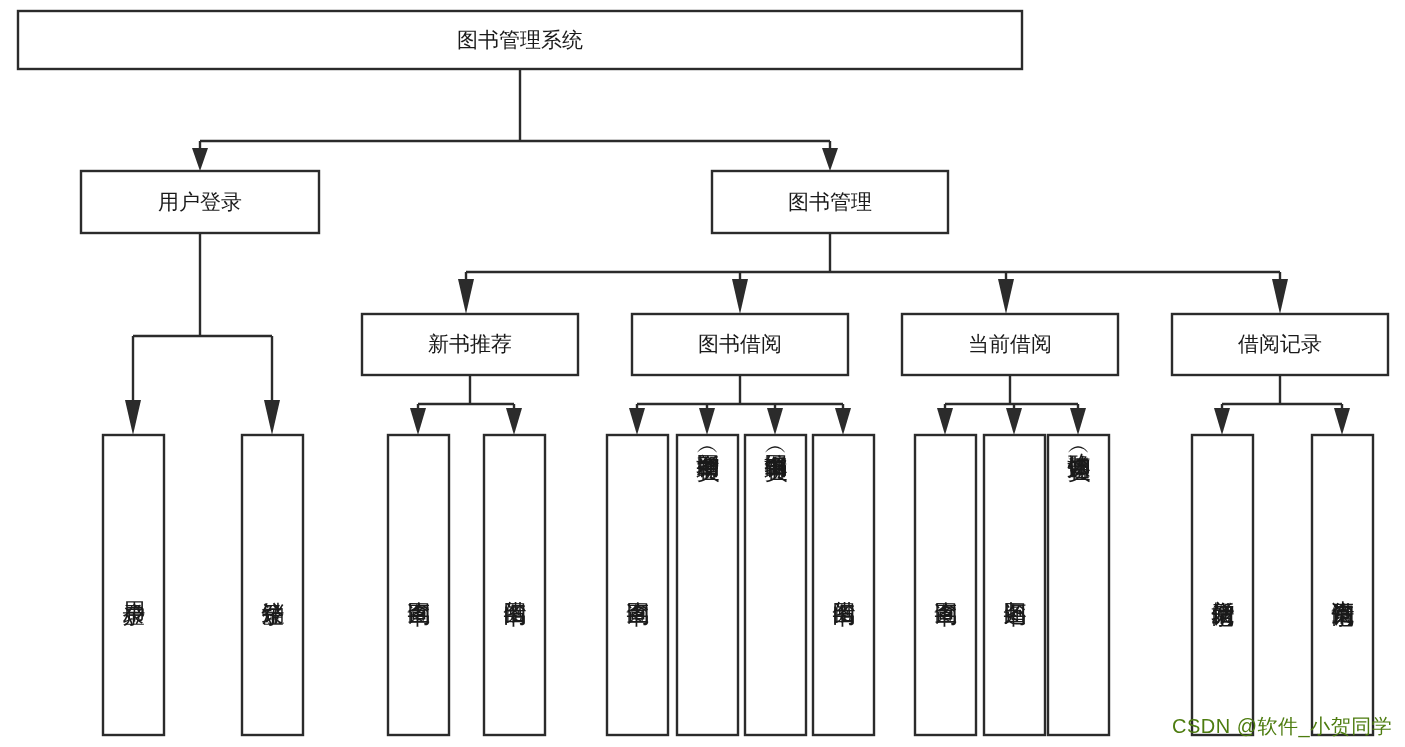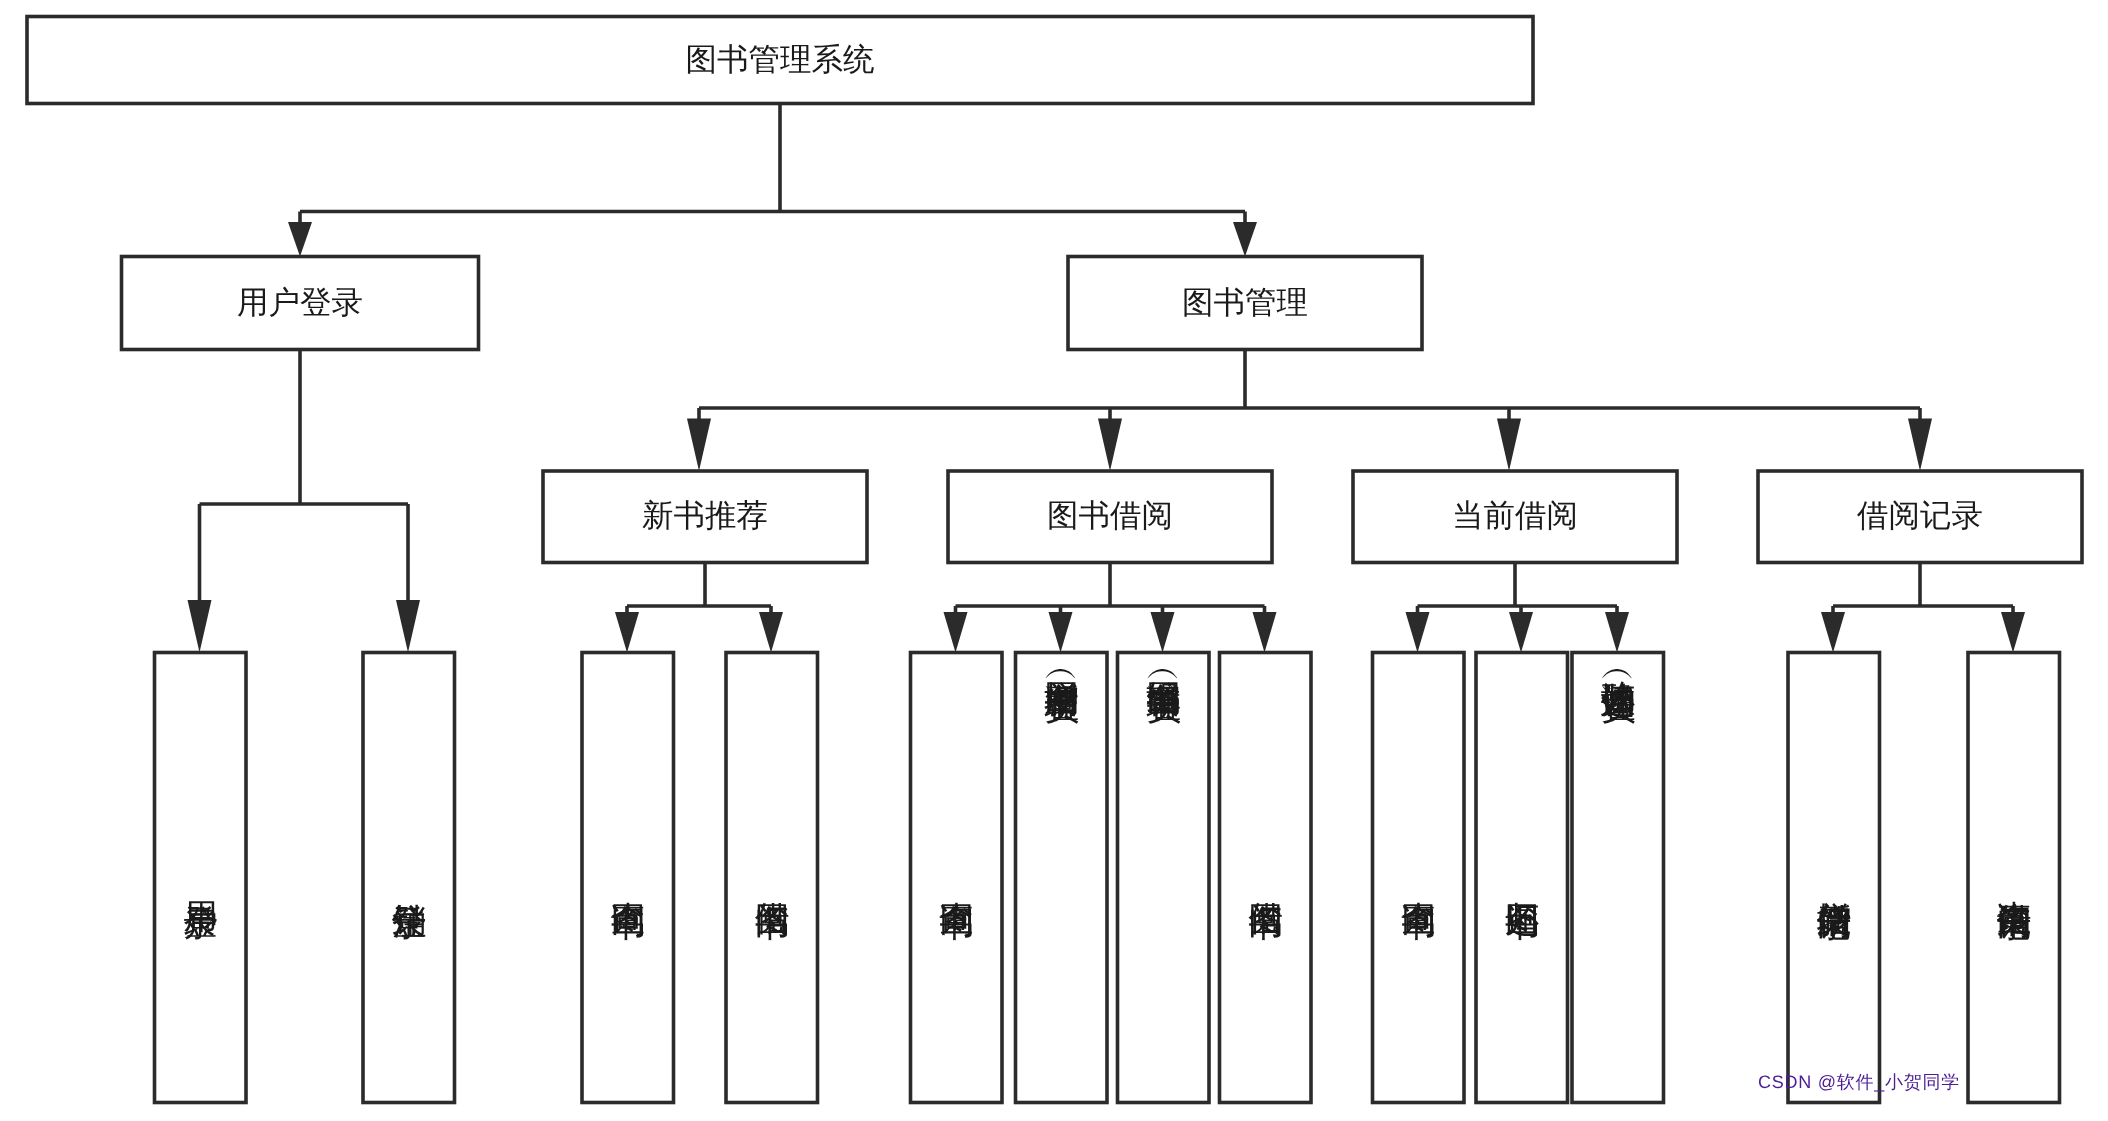--- a/index.html
+++ b/index.html
@@ -66,22 +66,22 @@
     line-height: 1.12;
     color: #1a1a1a;
     letter-spacing: 1px;
     white-space: nowrap;
   }
   .watermark {
     position: absolute;
     left: 1172px;
     top: 713px;
     font-family: "Liberation Sans", "DejaVu Sans", sans-serif;
-    font-size: 12px;
-    color: #4c1d95;
+    font-size: 20px;
+    color: #4d7c0f;
     white-space: nowrap;
     letter-spacing: 0.5px;
   }
 </style>
 </head>
 <body>
 
 <div id="diagram-root">
 
   <svg class="diagram-canvas" viewBox="0 0 1405 747" xmlns="http://www.w3.org/2000/svg">

